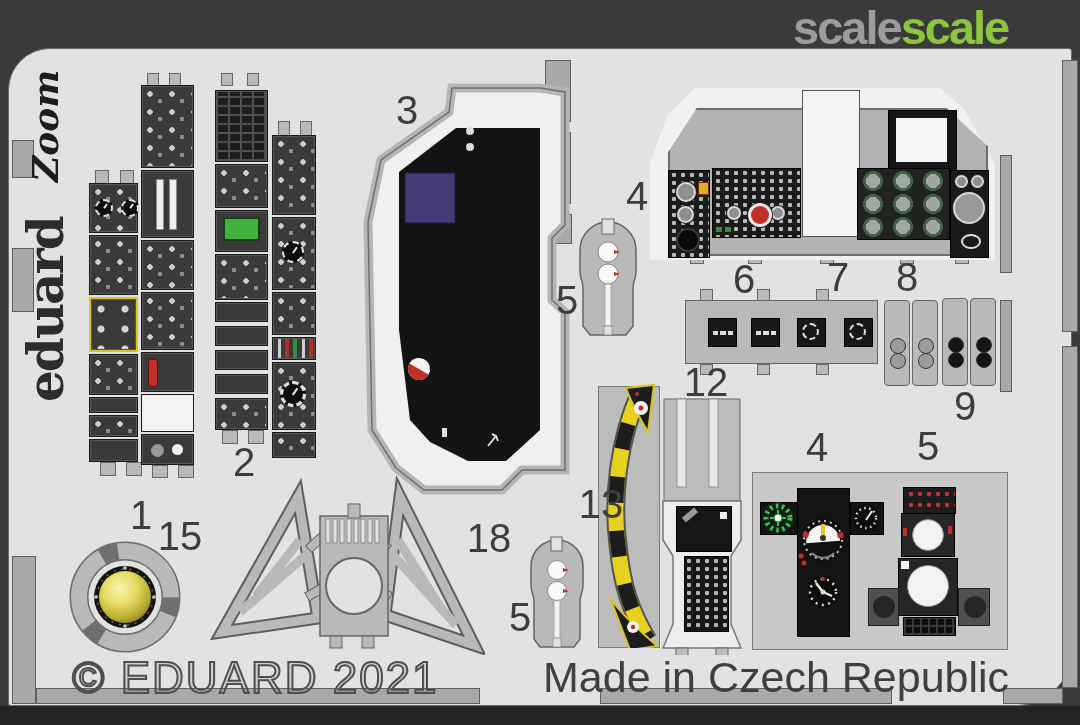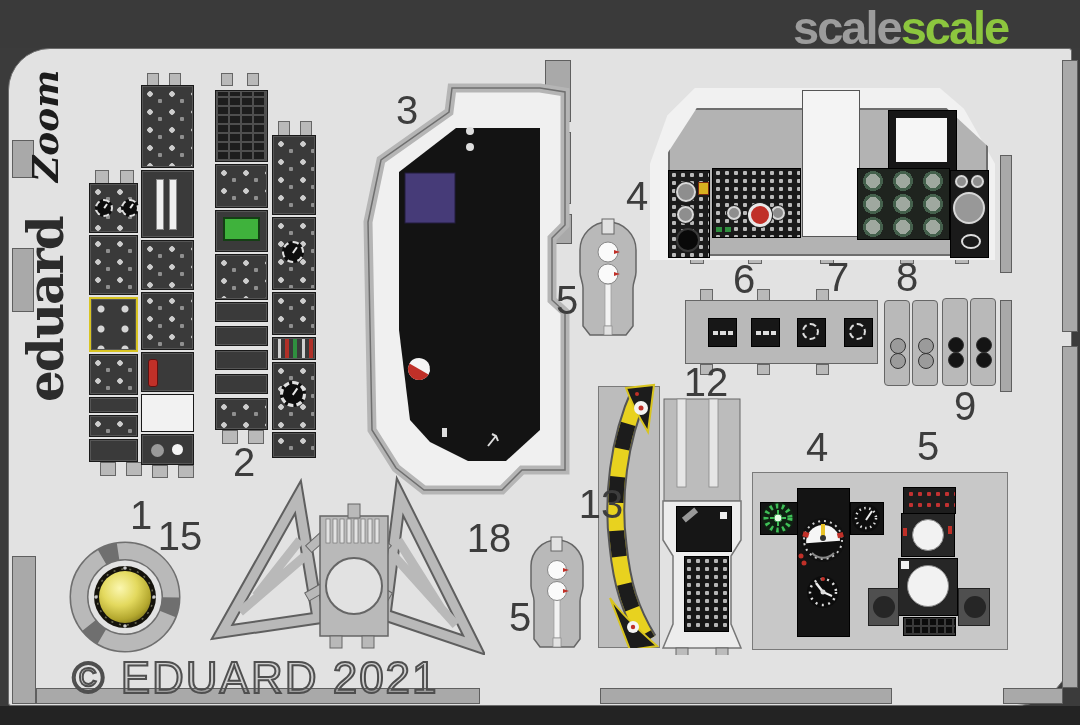--- a/index.html
+++ b/index.html
@@ -425,20 +425,21 @@
   <div class="plabel" style="left:907px;top:277px">8</div>
   <div class="plabel" style="left:965px;top:406px">9</div>
   <div class="plabel" style="left:928px;top:446px">5</div>
   <div class="plabel" style="left:817px;top:447px">4</div>
   <div class="plabel" style="left:706px;top:382px">12</div>
   <div class="plabel" style="left:601px;top:504px">13</div>
   <div class="plabel" style="left:489px;top:538px">18</div>
   <div class="plabel" style="left:180px;top:536px">15</div>
 
   <div class="abs copyright">© EDUARD 2021</div>
+  <div class="abs madein">Made in Czech Republic</div>
 
   <div class="abs zoomlogo">Zoom</div>
   <div class="abs eduard">eduard</div>
 
   <div id="hdrbar" class="abs"></div>
   <div class="abs logo"><span class="lg1">scale</span><span class="lg2">scale</span></div>
   <div id="botbar" class="abs"></div>
 </div>
 
 </body></html>

